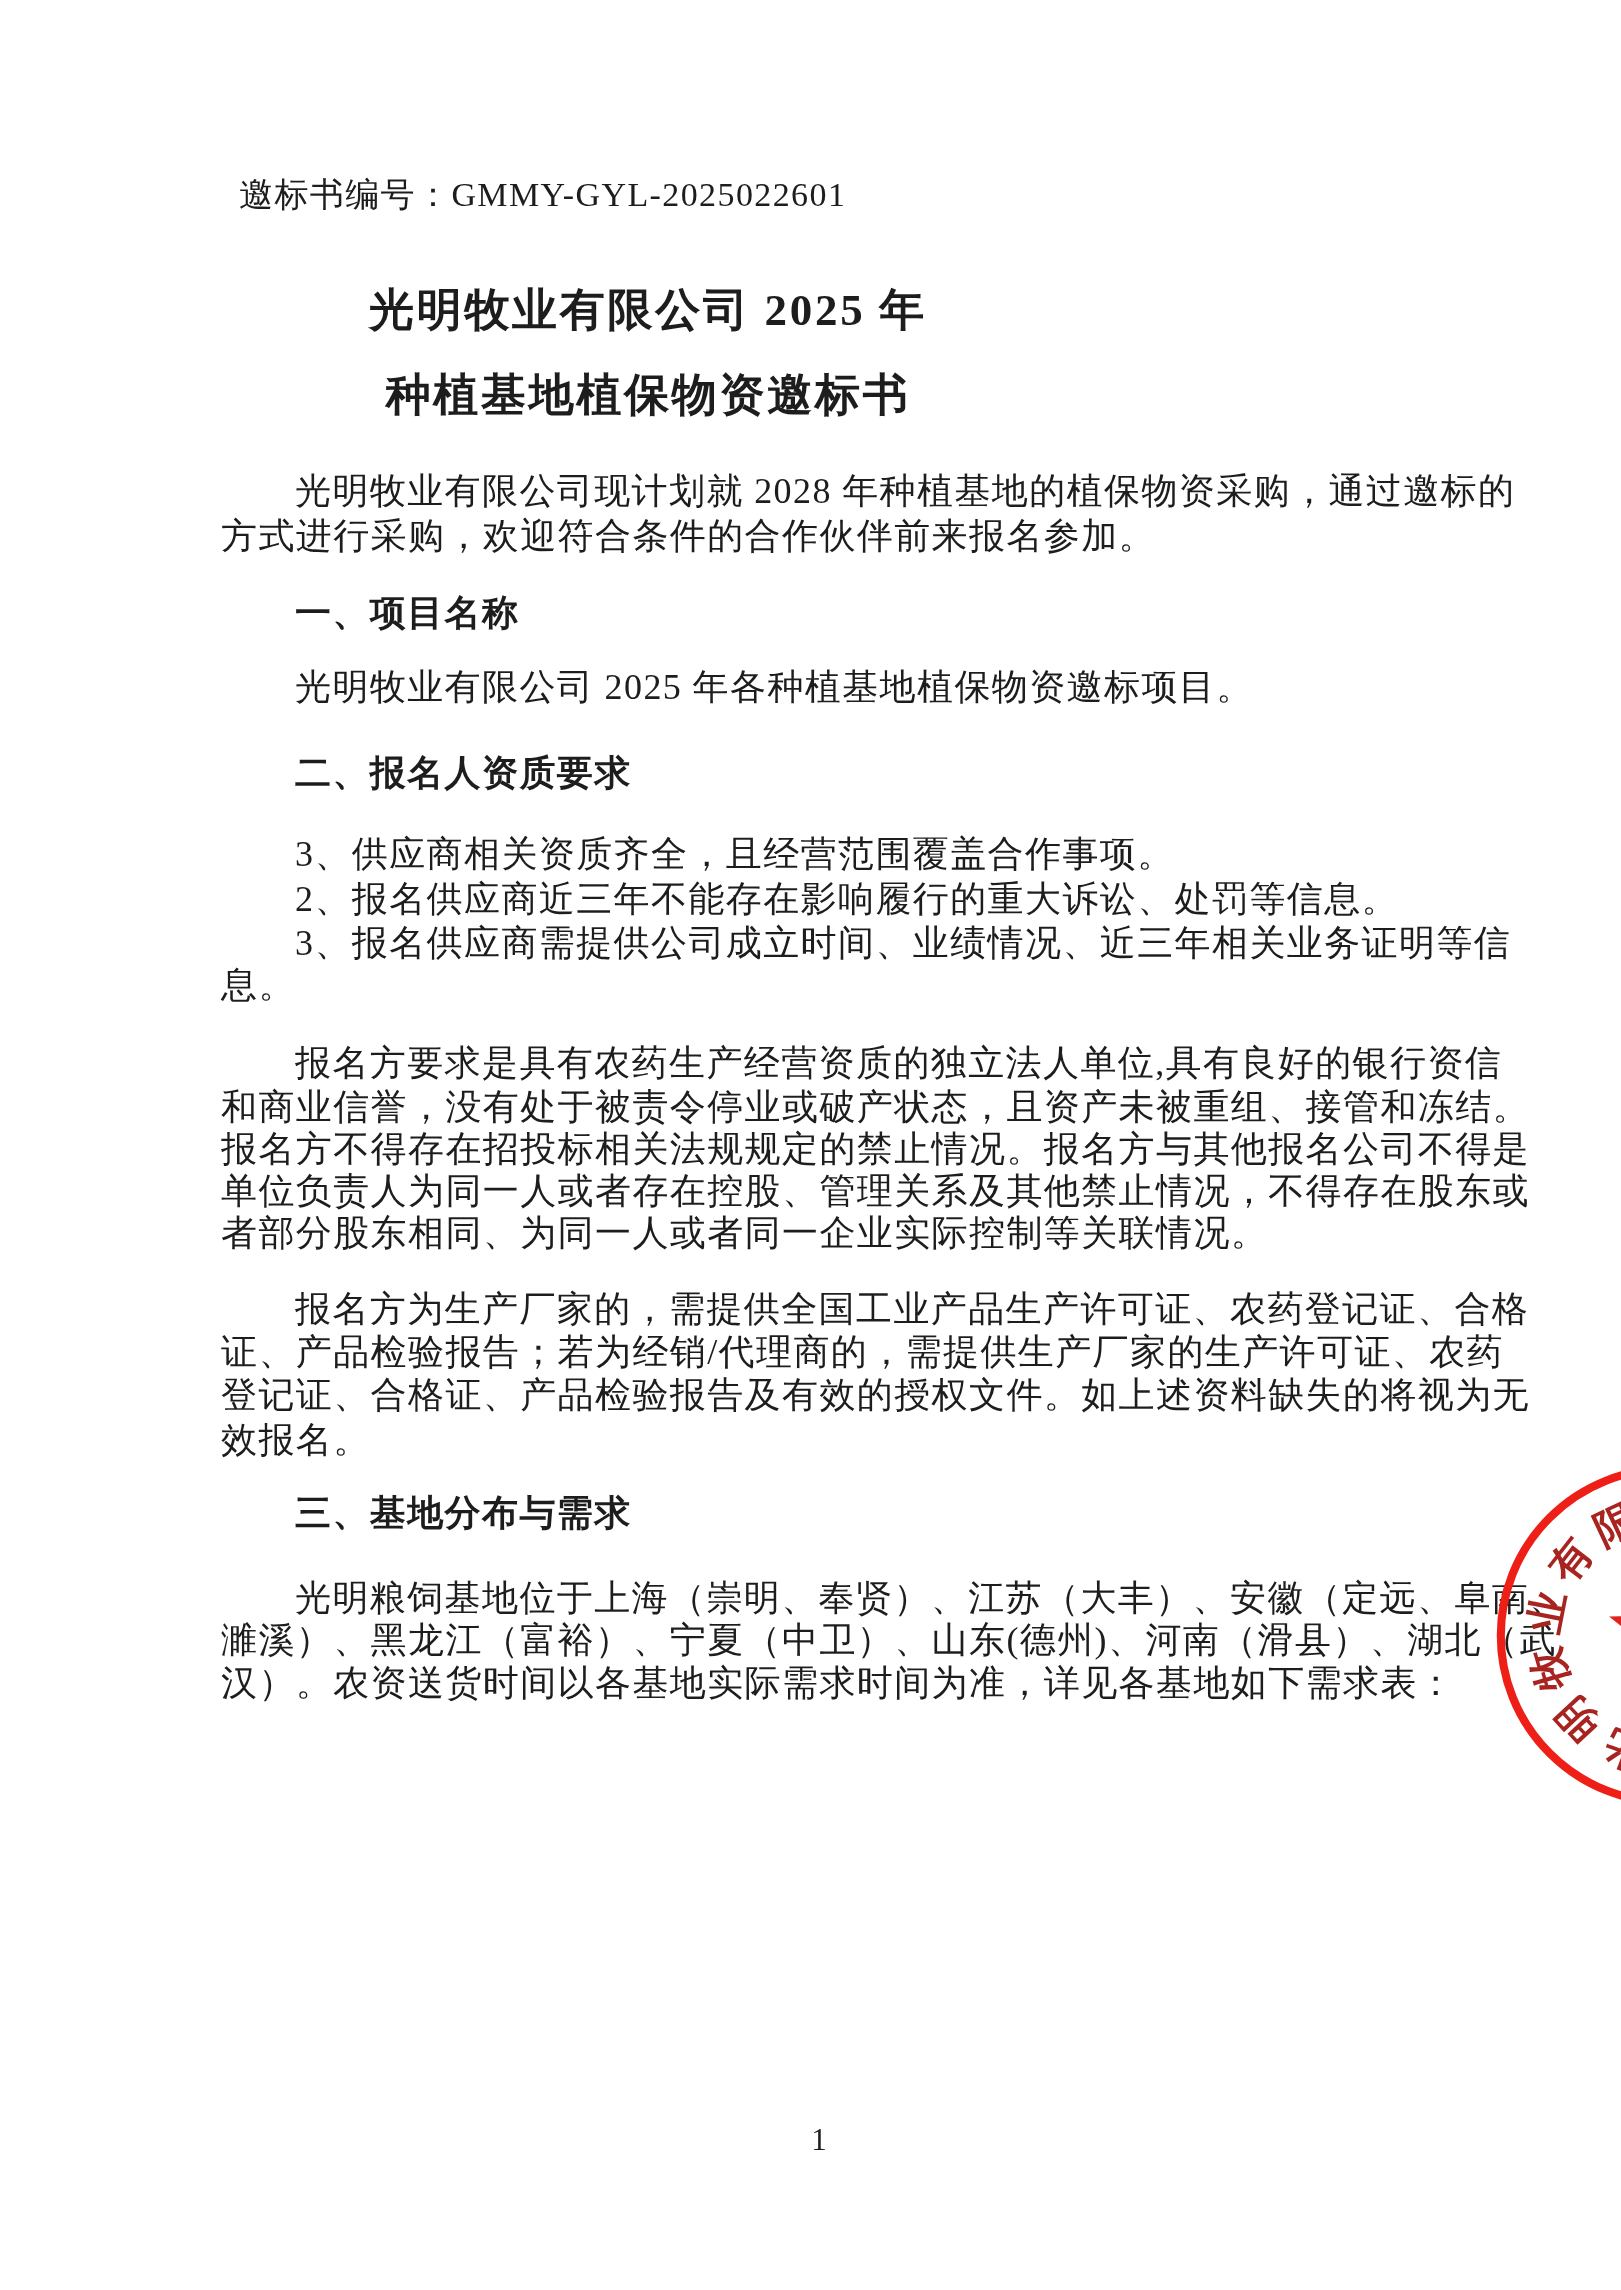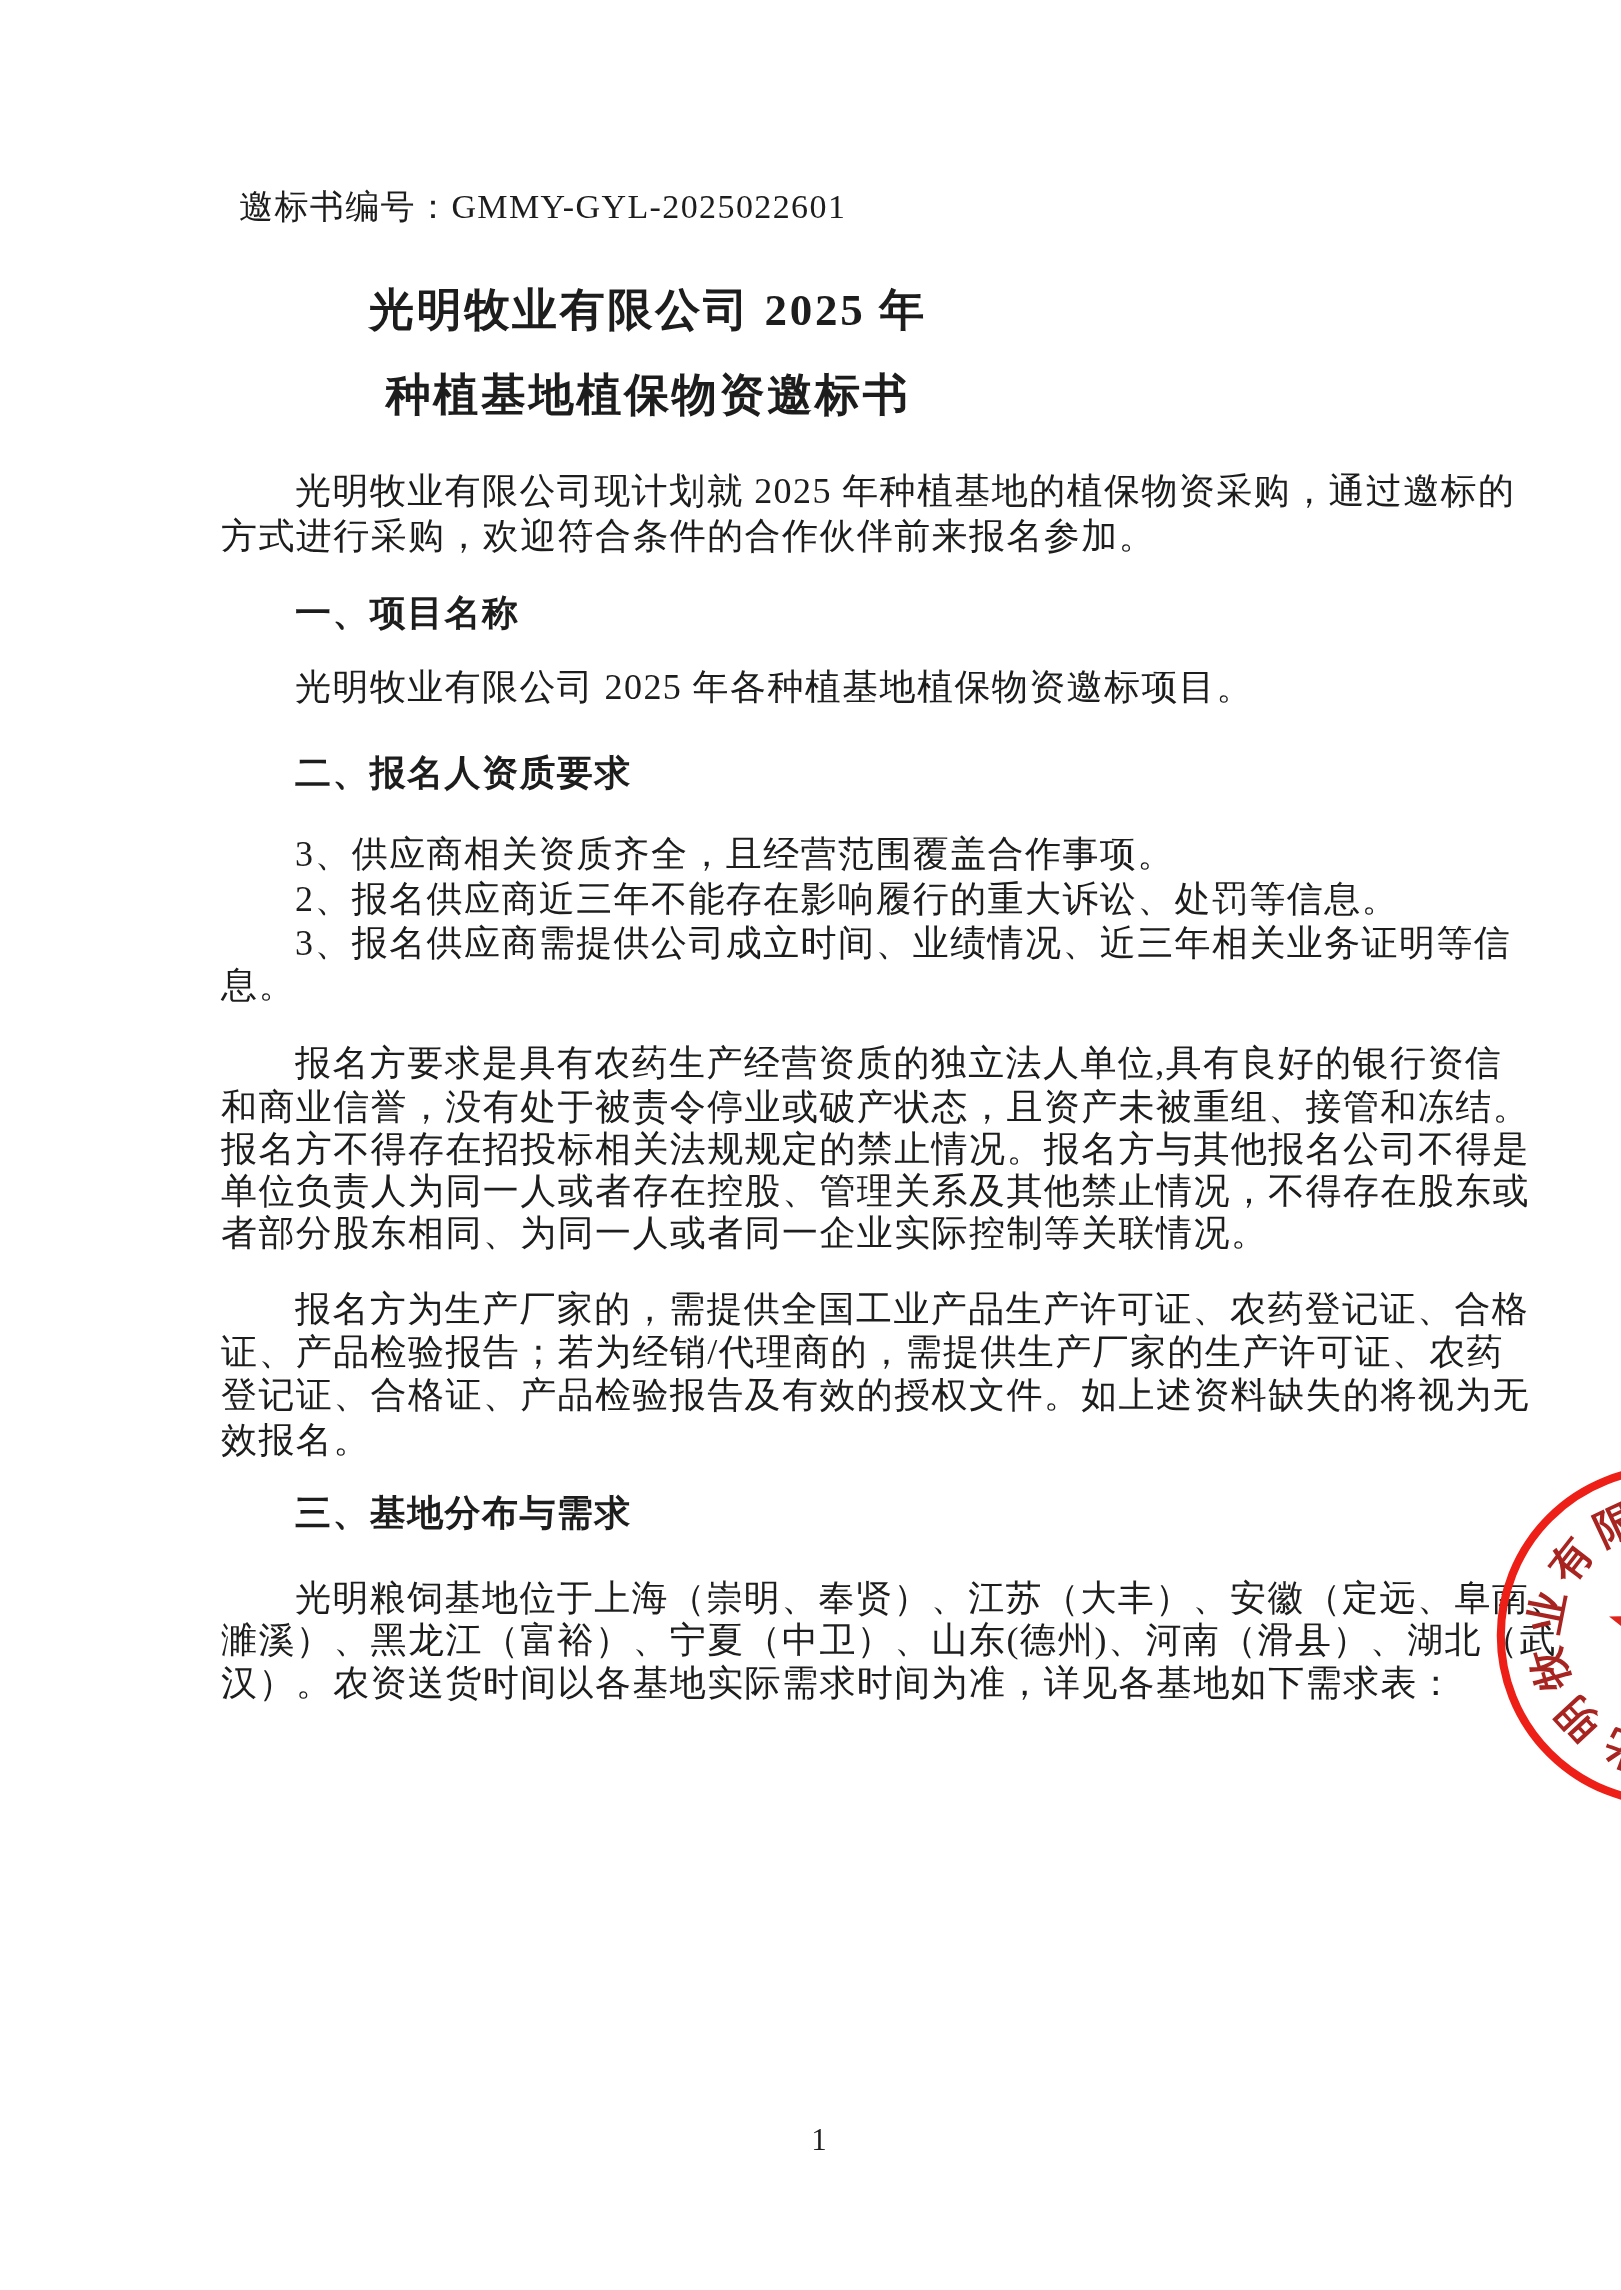--- a/index.html
+++ b/index.html
@@ -7,21 +7,21 @@
     position: relative;
     width: 1621px;
     height: 2291px;
     background: #ffffff;
     overflow: hidden;
     font-family: "Liberation Serif", serif;
     color: #1d1d1d;
   }
   .doc-number {
     position: absolute;
-    left: 239px; top: 184px;
+    left: 239px; top: 172px;
     font-size: 34px;
     letter-spacing: 1.4px;
     white-space: nowrap;
   }
   .title {
     position: absolute;
     left: 0; width: 1296px;
     text-align: center;
     font-size: 45px;
     font-weight: bold;
@@ -63,21 +63,21 @@
 </head>
 <body>
 
 <div class="page">
 
   <div class="doc-number">邀标书编号：GMMY-GYL-2025022601</div>
 
   <div class="title" style="top:280px">光明牧业有限公司 2025 年</div>
   <div class="title" style="top:365px">种植基地植保物资邀标书</div>
 
-  <div class="line ind" style="top:470px">光明牧业有限公司现计划就 2025 年种植基地的植保物资采购，通过邀标的</div>
+  <div class="line ind" style="top:470px">光明牧业有限公司现计划就 2028 年种植基地的植保物资采购，通过邀标的</div>
   <div class="line ind heading" style="top:592px">一、项目名称</div>
 
   <div class="line" style="top:515px">方式进行采购，欢迎符合条件的合作伙伴前来报名参加。</div>
   <div class="line ind" style="top:666px">光明牧业有限公司 2025 年各种植基地植保物资邀标项目。</div>
 
   <div class="line ind heading" style="top:752px">二、报名人资质要求</div>
   <div class="line ind" style="top:833px">3、供应商相关资质齐全，且经营范围覆盖合作事项。</div>
   <div class="line ind" style="top:878px">2、报名供应商近三年不能存在影响履行的重大诉讼、处罚等信息。</div>
   <div class="line ind" style="top:922px">3、报名供应商需提供公司成立时间、业绩情况、近三年相关业务证明等信</div>
   <div class="line" style="top:964px">息。</div>

